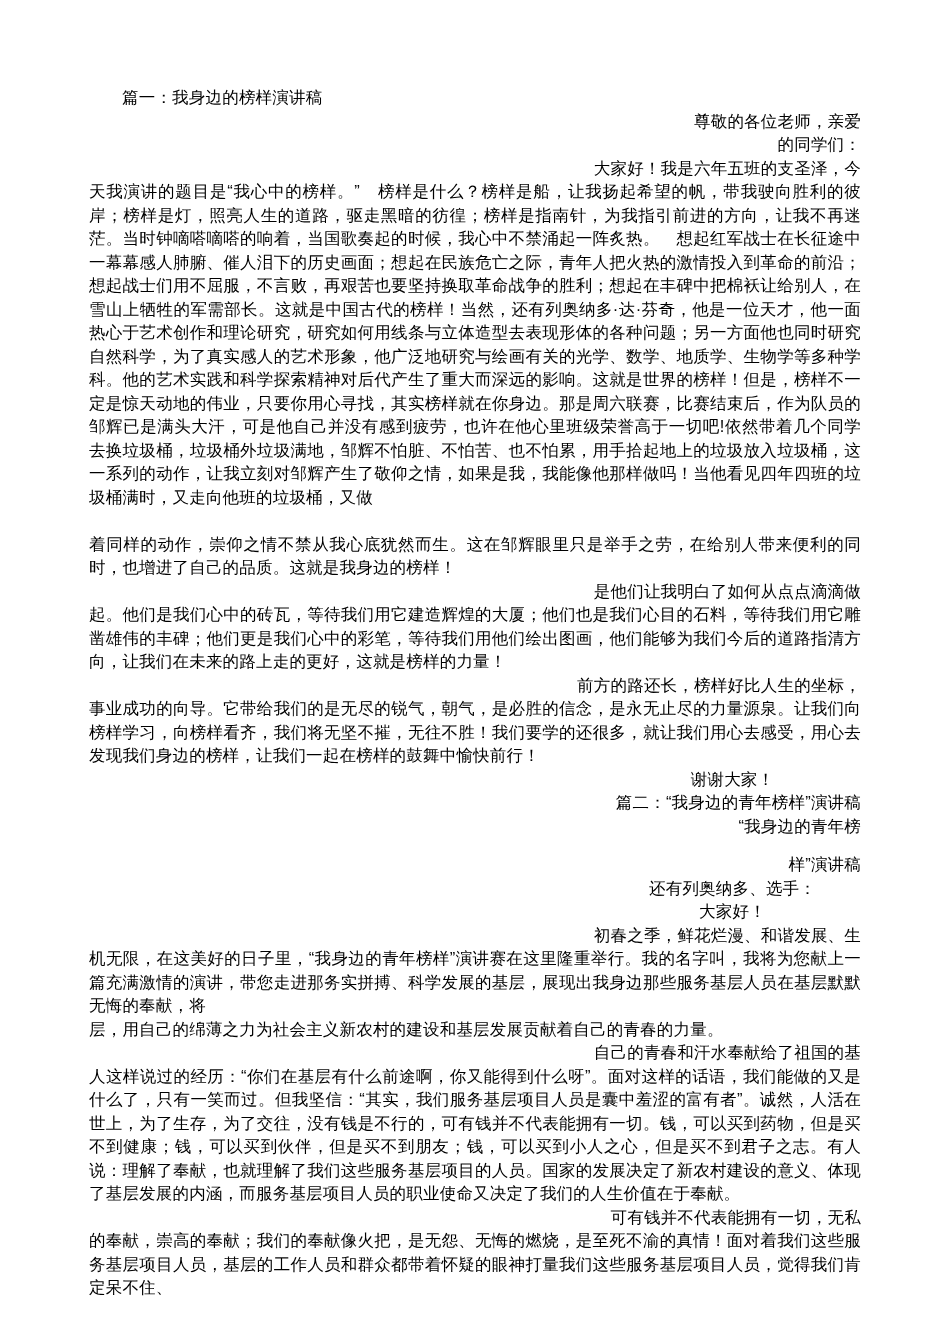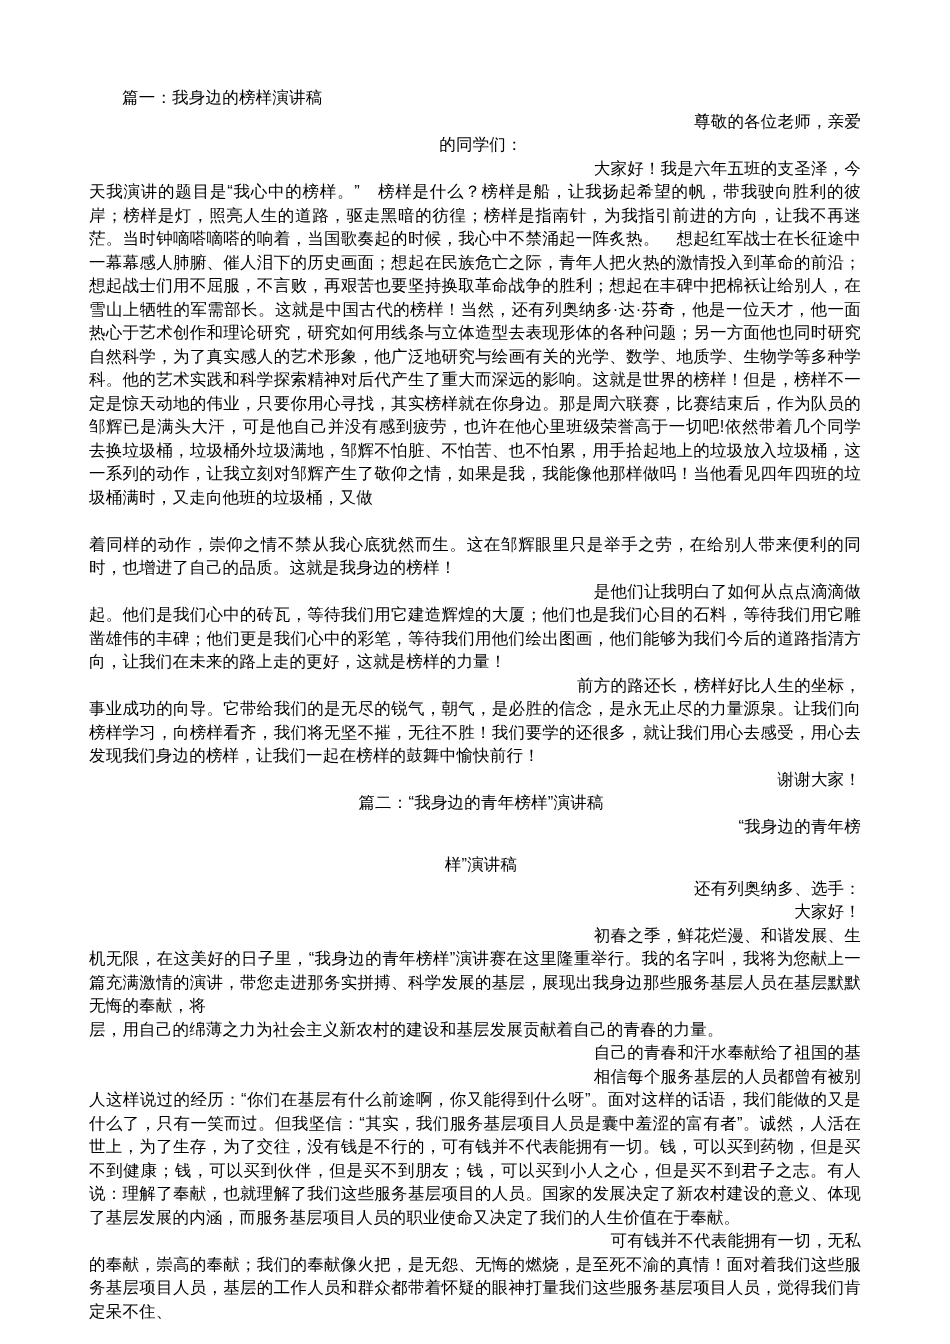--- a/index.html
+++ b/index.html
@@ -21,25 +21,25 @@
     font-family: "Liberation Sans", "DejaVu Sans", sans-serif;
     font-size: 16.5px;
     line-height: 23.5px;
     color: #000000;
     letter-spacing: 0.2px;
   }
   .line {
     min-height: 23.5px;
     word-break: break-all;
   }
-  .line.left    { text-align: center; margin-left: 12px; }
+  .line.left    { text-align: right; margin-left: 12px; }
   .line.right   { text-align: right; }
   .line.justify { text-align: justify; text-justify: inter-ideograph; }
   .line.indent  { text-indent: 2em; text-align: left; }
-  .line.offset  { text-align: right; padding-left: 515px; }
+  .line.offset  { text-align: center; padding-left: 515px; }
   .line.spacer  { height: 23.5px; }
   .line.gap     { margin-top: 15px; }
 </style>
 </head>
 <body style="background: rgb(255, 255, 255);">
 
 <div class="page">
   <div class="content" style="color: rgb(0, 0, 0);">
       <div class="line indent">篇一：我身边的榜样演讲稿</div>
       <div class="line right">尊敬的各位老师，亲爱</div>
@@ -55,18 +55,17 @@
       <div class="line offset">谢谢大家！</div>
       <div class="line left">篇二：“我身边的青年榜样”演讲稿</div>
       <div class="line right">“我身边的青年榜</div>
       <div class="line left gap">样”演讲稿</div>
       <div class="line offset">还有列奥纳多、选手：</div>
       <div class="line offset">大家好！</div>
       <div class="line right">初春之季，鲜花烂漫、和谐发展、生</div>
       <div class="line justify">机无限，在这美好的日子里，“我身边的青年榜样”演讲赛在这里隆重举行。我的名字叫，我将为您献上一篇充满激情的演讲，带您走进那务实拼搏、科学发展的基层，展现出我身边那些服务基层人员在基层默默无悔的奉献，将</div>
       <div class="line justify">层，用自己的绵薄之力为社会主义新农村的建设和基层发展贡献着自己的青春的力量。</div>
       <div class="line right">自己的青春和汗水奉献给了祖国的基</div>
-      <div class="line right">相信每个服务基层的人员都曾有被别</div>
       <div class="line justify">人这样说过的经历：“你们在基层有什么前途啊，你又能得到什么呀”。面对这样的话语，我们能做的又是什么了，只有一笑而过。但我坚信：“其实，我们服务基层项目人员是囊中羞涩的富有者”。诚然，人活在世上，为了生存，为了交往，没有钱是不行的，可有钱并不代表能拥有一切。钱，可以买到药物，但是买不到健康；钱，可以买到伙伴，但是买不到朋友；钱，可以买到小人之心，但是买不到君子之志。有人说：理解了奉献，也就理解了我们这些服务基层项目的人员。国家的发展决定了新农村建设的意义、体现了基层发展的内涵，而服务基层项目人员的职业使命又决定了我们的人生价值在于奉献。</div>
       <div class="line right">可有钱并不代表能拥有一切，无私</div>
       <div class="line justify">的奉献，崇高的奉献；我们的奉献像火把，是无怨、无悔的燃烧，是至死不渝的真情！面对着我们这些服务基层项目人员，基层的工作人员和群众都带着怀疑的眼神打量我们这些服务基层项目人员，觉得我们肯定呆不住、</div>
     </div>
 </div>
 
 </body></html>

